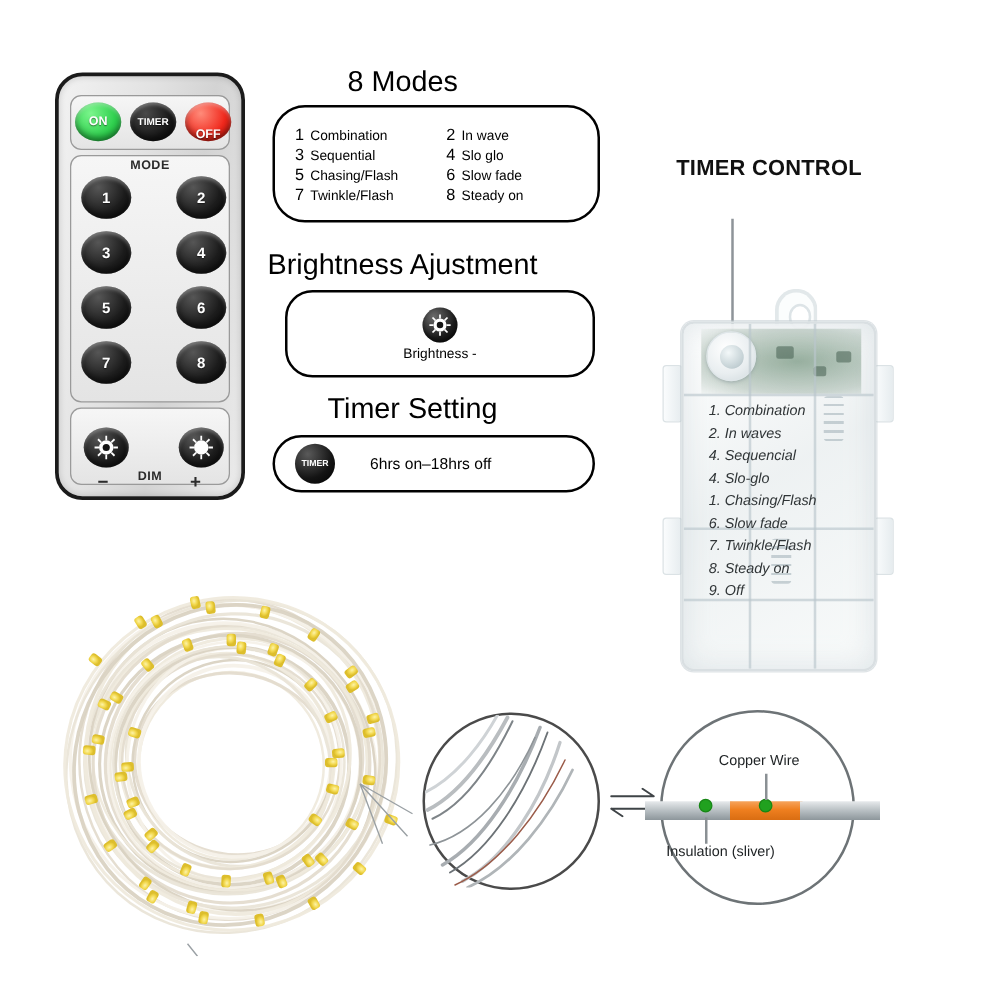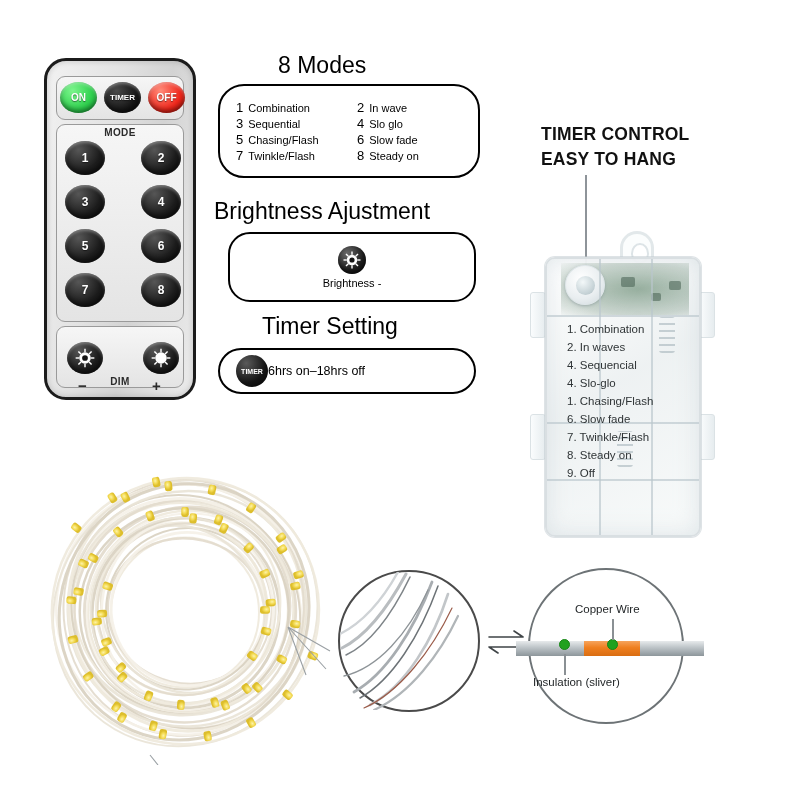--- a/index.html
+++ b/index.html
@@ -44,21 +44,21 @@
   .rbtn.num {
     background: radial-gradient(circle at 34% 26%, #565656, #1d1d1d 58%, #050505);
     font-size: 12px; width: 40px; height: 34px; border-radius: 50%;
   }
   .rbtn.dim {
     background: radial-gradient(circle at 34% 26%, #565656, #1d1d1d 58%, #050505);
     width: 36px; height: 32px;
   }
   #btn-on    { left: 13px; top: 21px; width: 37px; height: 31px; }
   #btn-timer { left: 57px; top: 21px; width: 37px; height: 31px; }
-  #btn-off   { left: 101px; top: 21px; width: 37px; height: 31px; }
+  #btn-off   { left: 101px; top: 21px; width: 37px; height: 31px; align-items: flex-end; }
 
   .rlabel {
     position: absolute; width: 100%; text-align: center;
     font-size: 10px; font-weight: bold; color: #2b2b2b; letter-spacing: .4px;
   }
   #label-mode { top: 66px; }
   #label-dim  { top: 268px; margin-top: 47px; }
 
   .numcol { position: absolute; }
   #numcol-left  { left: 18px; top: 80px; }
@@ -105,21 +105,21 @@
   .bright-row { position: absolute; inset: 0; display: flex; }
   .bright-cell { flex: 1; display: flex; flex-direction: column; align-items: center; justify-content: center; gap: 3px; }
   .bright-btn {
     width: 28px; height: 28px; border-radius: 50%;
     background: radial-gradient(circle at 32% 26%, #6a6a6a, #1c1c1c 60%, #050505);
     display: flex; align-items: center; justify-content: center;
     box-shadow: inset 0 -2px 4px rgba(0,0,0,.5);
   }
   .bright-label { font-size: 11px; color: #000; }
 
-  #card-timer .timer-row { position: absolute; inset: 0; display: flex; align-items: center; padding-left: 16px; }
+  #card-timer .timer-row { position: absolute; inset: 0; display: flex; align-items: center; padding-left: 16px; gap: 28px; }
   .timer-dot {
     width: 32px; height: 32px; border-radius: 50%;
     background: radial-gradient(circle at 32% 26%, #5a5a5a, #141414 60%, #000);
     color: #fff; font-size: 7px; font-weight: bold;
     display: flex; align-items: center; justify-content: center;
   }
   .timer-text { font-size: 12.5px; color: #000; }
 
   
   #headline {
@@ -181,21 +181,21 @@
   }
   .bb-spring {
     position: absolute; width: 16px; height: 36px;
     background: repeating-linear-gradient(0deg, rgba(160,175,182,.55) 0 2px, rgba(255,255,255,0) 2px 7px);
     border-radius: 3px; filter: blur(.3px);
   }
   .bb-list {
     position: absolute; left: 20px; top: 62px;
     font-size: 11.5px; line-height: 1.56; color: #2f3436;
   }
-  .bb-list div { white-space: nowrap; }
+  .bb-list div { white-space: nowrap; font-style: italic; }
 
   
   #coil { position: absolute; left: 30px; top: 455px; width: 310px; height: 310px; }
 
   
   #circle-strands {
     position: absolute; left: 338px; top: 570px;
     width: 142px; height: 142px; border-radius: 50%;
     border: 2px solid #4a4a4a;
   }
@@ -363,21 +363,20 @@
   <div class="section-title" id="title-timer">Timer Setting</div>
   <div class="card" id="card-timer">
     <div class="timer-row">
       <div class="timer-dot">TIMER</div>
       <div class="timer-text">6hrs on–18hrs off</div>
     </div>
   </div>
 
   <div id="headline">
     <div>TIMER CONTROL</div>
-    <div>EASY TO HANG</div>
   </div>
   <div id="headline-leader"></div>
 
   <div class="bb-loop"></div>
   <div class="bb-tab" style="left:530px; top:292px;"></div>
   <div class="bb-tab" style="left:530px; top:414px;"></div>
   <div class="bb-tab" style="left:699px; top:292px;"></div>
   <div class="bb-tab" style="left:699px; top:414px;"></div>
 
   <div id="battery-box">

